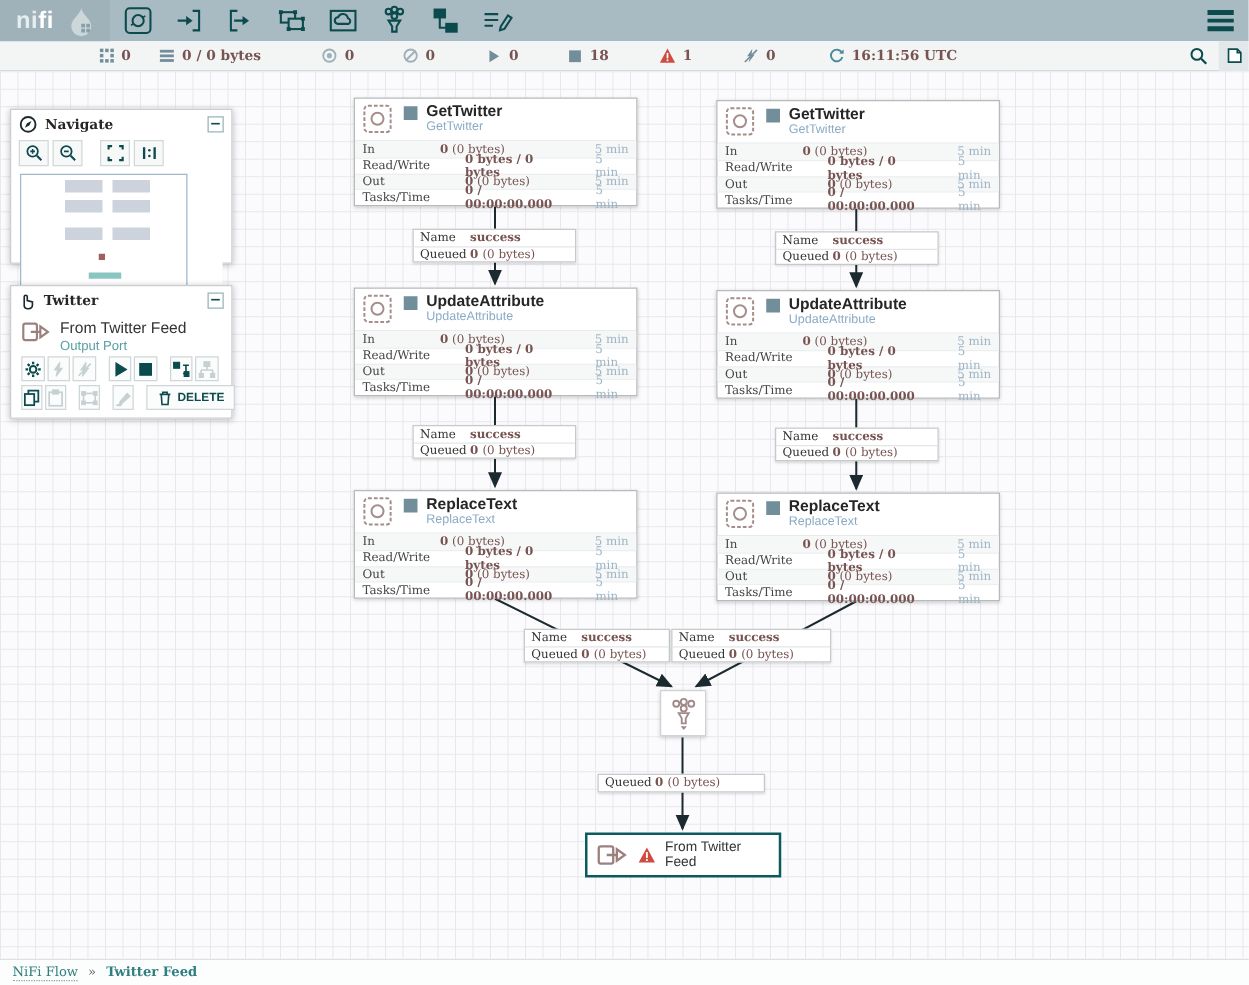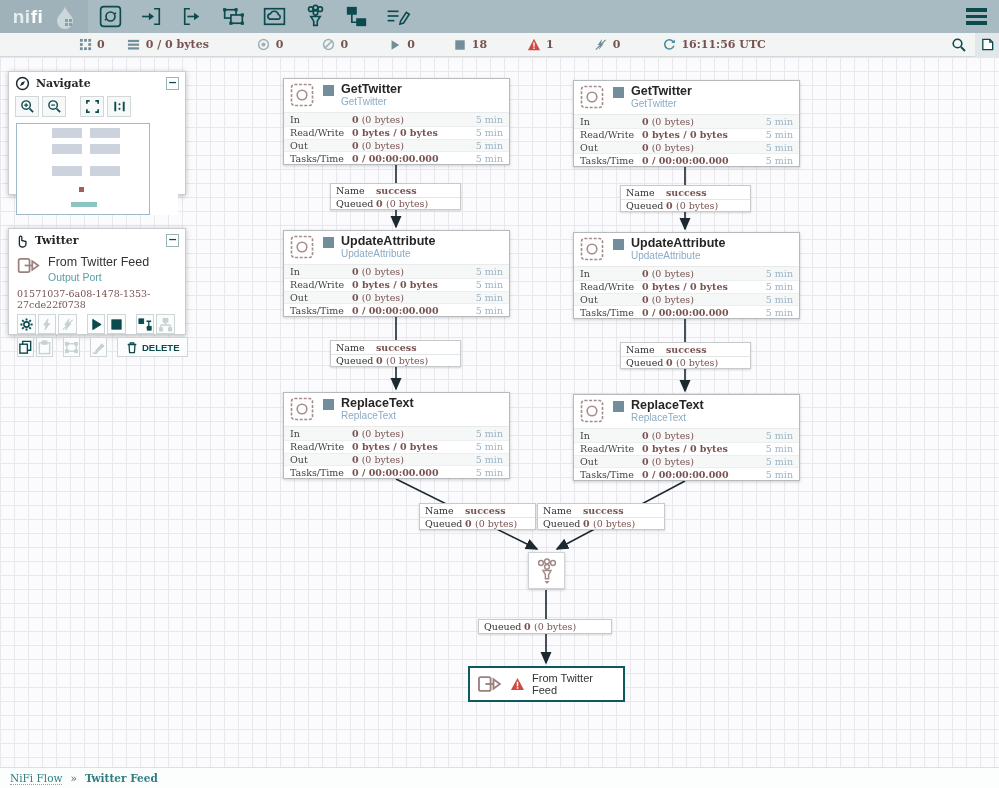--- a/index.html
+++ b/index.html
@@ -61,21 +61,21 @@
   
   .processor { position:absolute; width:227px; background:#fff; border:1px solid #b7babc; box-shadow:0 1px 3px rgba(0,0,0,.18); cursor:move; }
   .phead { display:flex; align-items:flex-start; padding:4px 6px 3px; height:33px; }
   .picon { width:24px; height:24px; flex:none; }
   .stopsq { width:11px; height:11px; background:#728e9b; margin:2px 7px 0 9px; flex:none; }
   .ptitle { font-size:12.5px; font-weight:bold; color:#262626; line-height:13px; }
   .ptype { font-size:10px; color:#8aabc5; line-height:12px; }
   .pstats { border-top:1px solid #e8eaeb; }
   .srow { display:flex; align-items:center; height:12.75px; font-family:"DejaVu Serif", serif; font-size:9.5px; padding:0 6px; }
   .srow:nth-child(odd) { background:#f6f8f8; }
-  .srow + .srow { border-top:1px solid #eceeef; }
+  .srow + .srow { border-top:1px solid #eceeef;gap:20px; }
   .sl { width:62px; color:#444; flex:none; }
   .sv { color:#775351; }
   .sv b { font-weight:bold; }
   .sw { margin-left:auto; color:#9db4c6; }
 
   
   .connlbl { position:absolute; width:131px; background:#fff; border:1px solid #c6cacb; box-shadow:0 1px 2px rgba(0,0,0,.15); font-family:"DejaVu Serif", serif; font-size:9.5px; }
   .crow { display:flex; align-items:center; height:12.5px; padding:0 5px; }
   .crow + .crow { border-top:1px solid #e3e6e7; }
   .ckey { color:#333; width:40px; flex:none; }
@@ -301,21 +301,21 @@
       <path d="M396 108 V170" marker-end="url(#arr)"></path>
       <path d="M396 260 V332" marker-end="url(#arr)"></path>
       <path d="M396 422 L537 492" marker-end="url(#arr)"></path>
       <path d="M685 110 V172" marker-end="url(#arr)"></path>
       <path d="M685 262 V334" marker-end="url(#arr)"></path>
       <path d="M685 424 L557 492" marker-end="url(#arr)"></path>
       <path d="M546 533 V606" marker-end="url(#arr)"></path>
     </g>
   </svg>
 
-  <div class="panel" style="top:14px; height:124px;">
+  <div class="panel" style="top:30px; height:124px;">
     <div class="panel-header">
       <svg width="15" height="15" viewBox="0 0 16 16">
           <circle cx="8" cy="8" r="6.3" fill="none" stroke="#1c2a30" stroke-width="1.6"></circle>
           <path d="M10.8 5.2 L9 9 L5.2 10.8 L7 7 z" fill="#1c2a30"></path>
         </svg>
       <span>Navigate</span>
       <span class="min-btn">−</span>
     </div>
     <div class="nav-tools">
       <span class="tile">
@@ -371,21 +371,20 @@
       <svg width="24" height="21" viewBox="0 0 22 19">
           <rect x="1.5" y="3.5" width="10" height="12" rx="1.5" fill="none" stroke="#9b807e" stroke-width="1.6"></rect>
           <line x1="7" y1="9.5" x2="15" y2="9.5" stroke="#9b807e" stroke-width="1.6"></line>
           <path d="M14 5.5 L19.5 9.5 L14 13.5 z" fill="#fff" stroke="#9b807e" stroke-width="1.6"></path>
         </svg>
       <div>
         <div class="op-name">From Twitter Feed</div>
         <div class="op-type">Output Port</div>
       </div>
     </div>
-    <div class="op-id">01571037-6a08-1478-1353-27cde22f0738</div>
     <div class="op-btn-row">
       <span class="op-tile">
           <svg width="15" height="15" viewBox="0 0 16 16">
             <circle cx="8" cy="8" r="2.8" class="onS" stroke-width="1.7"></circle>
             <path class="onS" stroke-width="2" d="M8 1.5 V3.7 M8 12.3 V14.5 M1.5 8 H3.7 M12.3 8 H14.5 M3.4 3.4 L5 5 M11 11 L12.6 12.6 M12.6 3.4 L11 5 M5 11 L3.4 12.6"></path>
           </svg>
         </span>
       <span class="op-tile off">
           <svg width="13" height="13" viewBox="0 0 14 14">
             <path class="on" d="M8.5 1 L4 7.5 h2.6 L5.2 13 L10.5 6 H7.8 z"></path>

